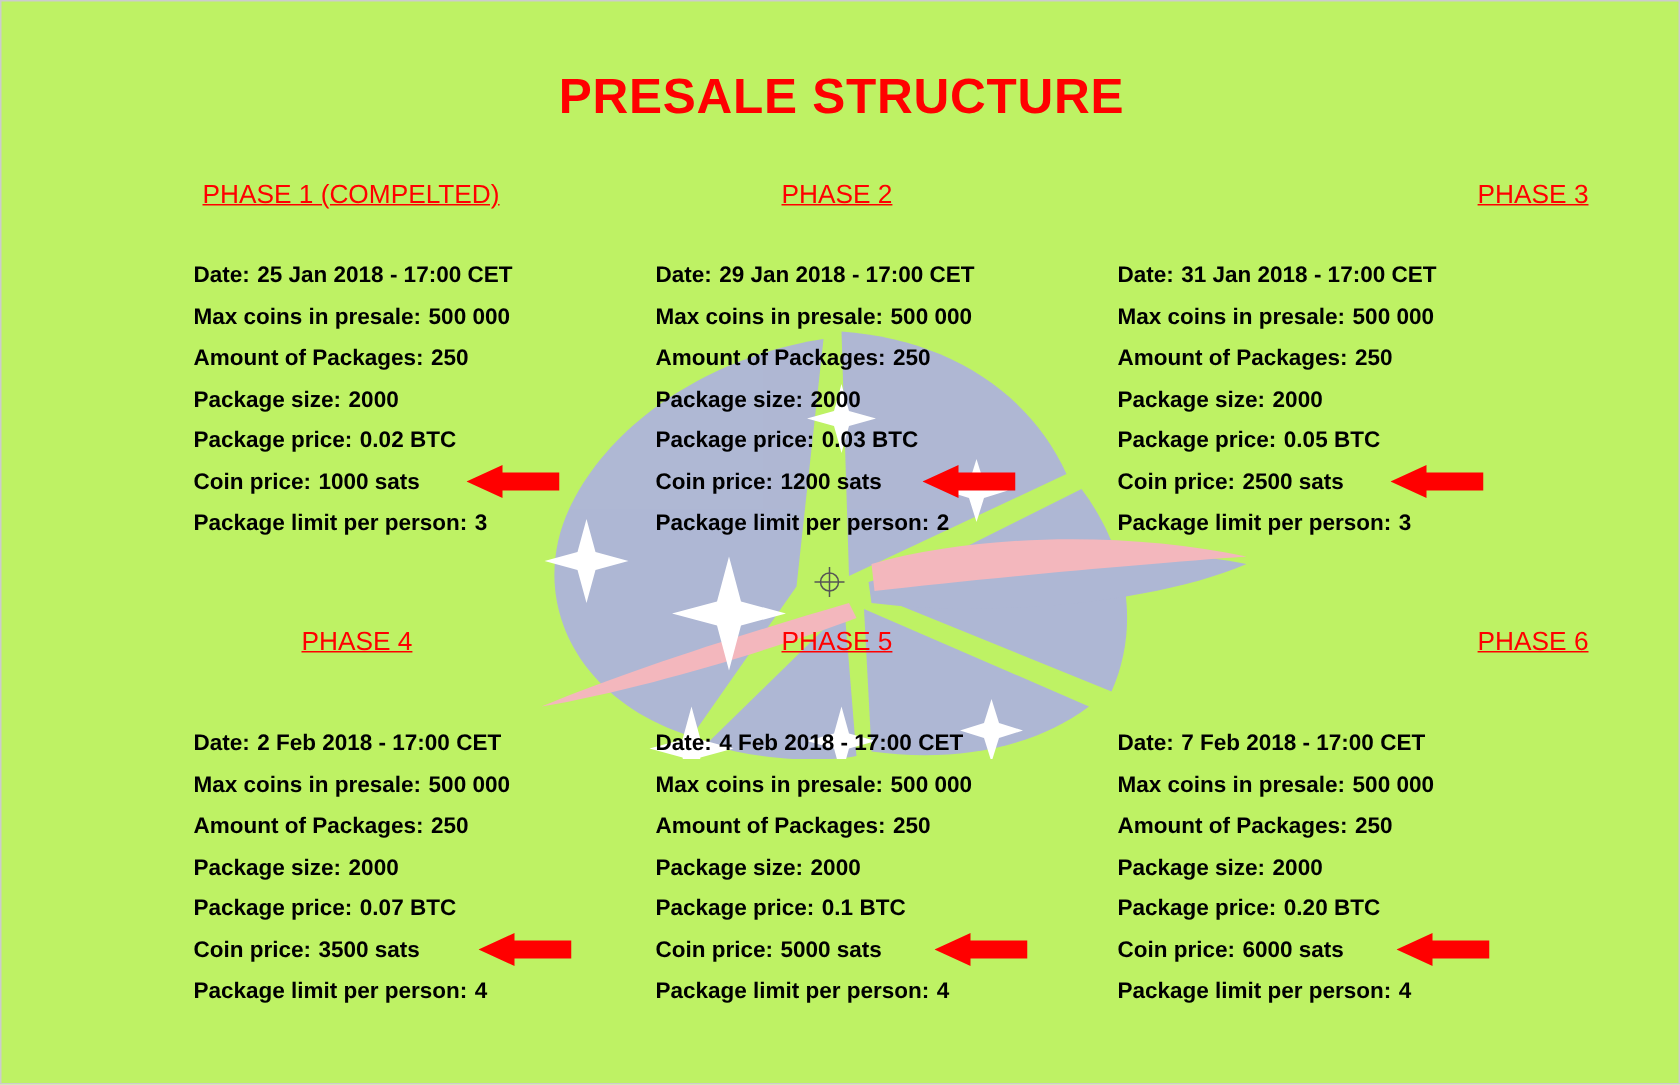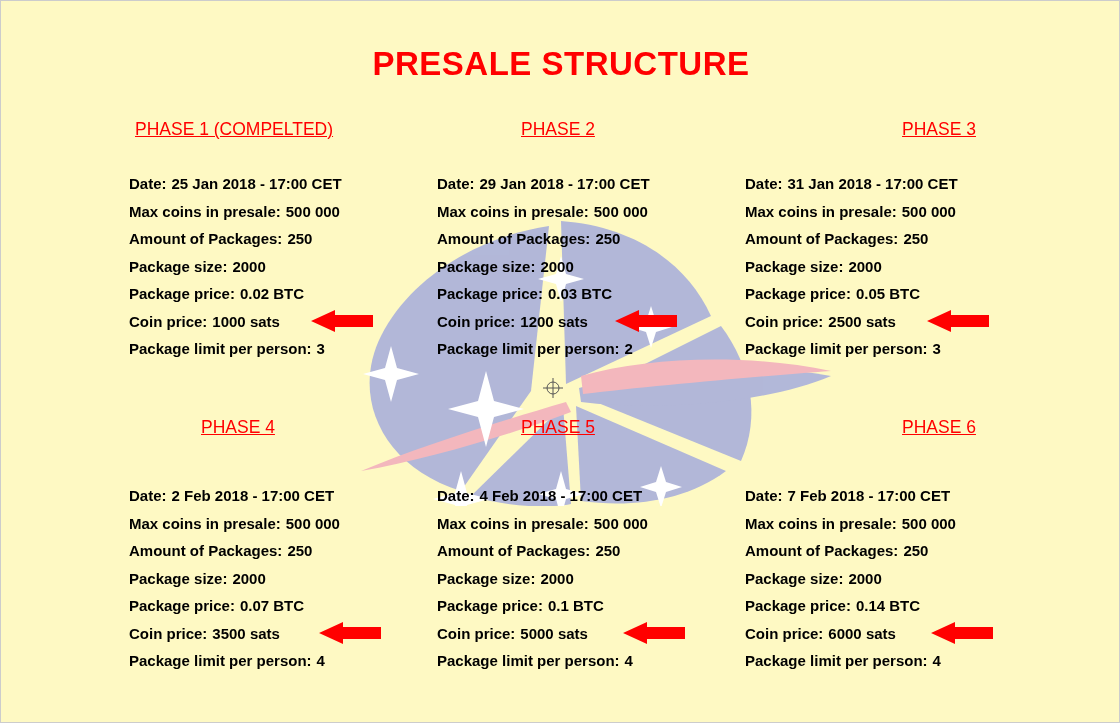--- a/index.html
+++ b/index.html
@@ -7,21 +7,21 @@
     padding: 0;
     background: #f0f0f0;
   }
   body {
     font-family: "Liberation Sans", sans-serif;
   }
   .page {
     position: relative;
     width: 1120px;
     height: 723px;
-    background: #fef9c3;
+    background: #bef264;
     border: 1px solid #cccccc;
     box-sizing: border-box;
     overflow: hidden;
   }
   .slide-title {
     position: absolute;
     top: 44px;
     left: 0;
     width: 1120px;
     text-align: center;
@@ -60,21 +60,21 @@
     font-size: 17.5px;
     font-weight: normal;
     color: #ff0000;
     text-decoration: underline;
     text-align: center;
     margin-bottom: 30px;
     white-space: nowrap;
   }
   .phase-col-1 .phase-heading { text-align: left; padding-left: 24px; }
   .phase-col-2 .phase-heading { text-align: left; padding-left: 100px; }
-  .phase-col-3 .phase-heading { text-align: center; padding-left: 90px; }
+  .phase-col-3 .phase-heading { text-align: right; padding-left: 90px; }
 
   .phase-row-2 .phase-heading { margin-bottom: 44px; }
   .phase-row-2.phase-col-1 .phase-heading { padding-left: 90px; }
   .phase-row-2.phase-col-2 .phase-heading { padding-left: 100px; }
   .phase-row-2.phase-col-3 .phase-heading { padding-left: 90px; }
 
   .field-row {
     position: relative;
     font-size: 15px;
     color: #000000;
@@ -299,21 +299,21 @@
         <div class="field-row">
           <span class="field-label">Max coins in presale:</span><span class="field-value">500 000</span>
         </div>
         <div class="field-row">
           <span class="field-label">Amount of Packages:</span><span class="field-value">250</span>
         </div>
         <div class="field-row">
           <span class="field-label">Package size:</span><span class="field-value">2000</span>
         </div>
         <div class="field-row">
-          <span class="field-label">Package price:</span><span class="field-value">0.14 BTC</span>
+          <span class="field-label">Package price:</span><span class="field-value">0.20 BTC</span>
         </div>
         <div class="field-row highlight">
           <span class="field-label">Coin price:</span><span class="field-value">6000 sats</span>
           <svg class="arrow" style="left:186px" viewBox="0 0 62 22" xmlns="http://www.w3.org/2000/svg">
               <path d="M62 5 H24 V0 L0 11 L24 22 V17 H62 Z" fill="#ff0000"></path>
             </svg>
         </div>
         <div class="field-row">
           <span class="field-label">Package limit per person:</span><span class="field-value">4</span>
         </div>

